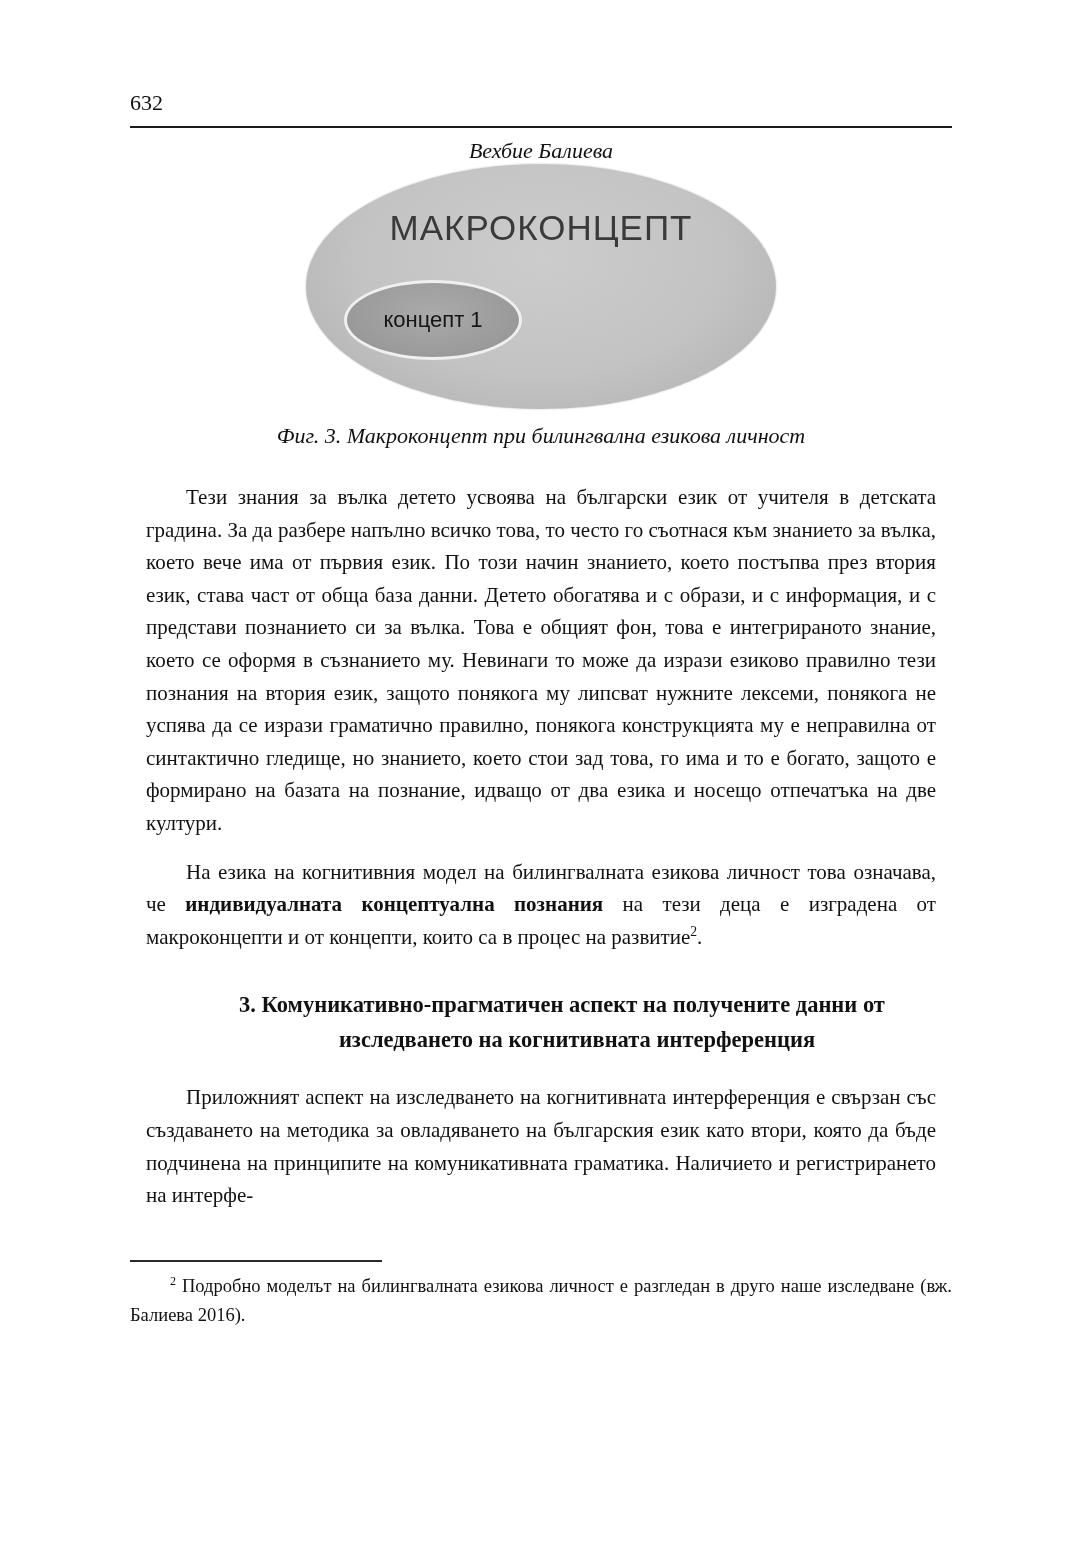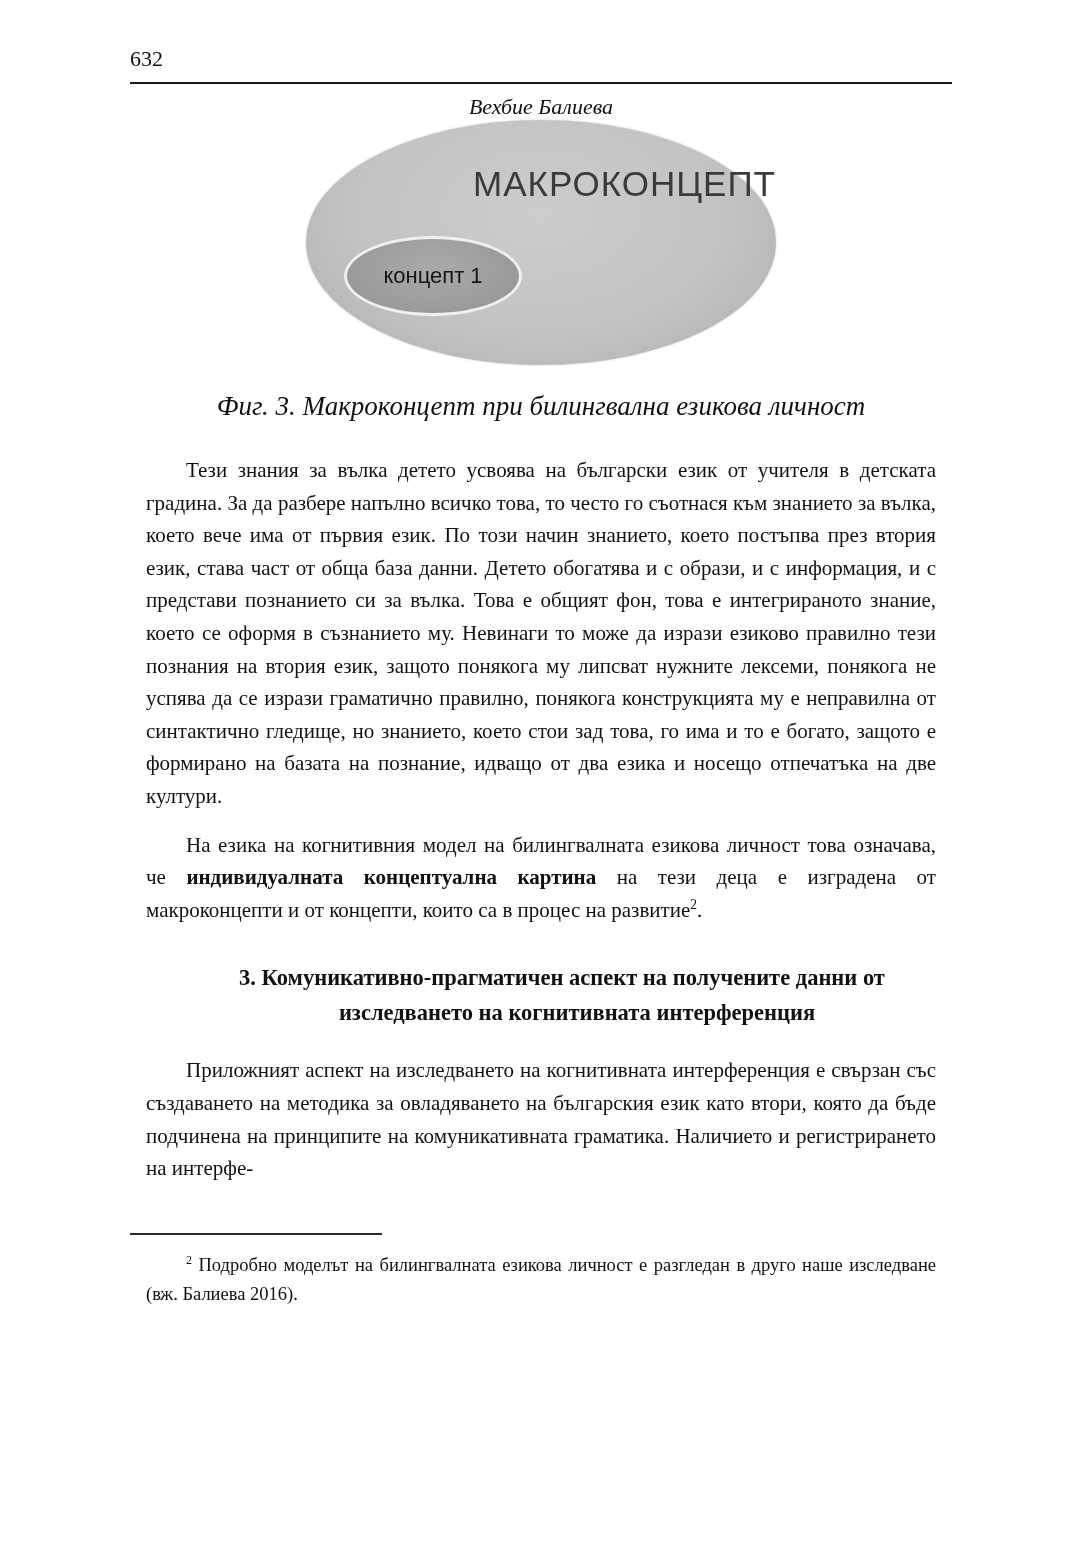--- a/index.html
+++ b/index.html
@@ -10,21 +10,21 @@
   body {
     width: 1080px;
     height: 1550px;
     font-family: "Liberation Serif", serif;
     color: #111111;
     position: relative;
     overflow: hidden;
   }
   .page {
     box-sizing: border-box;
-    padding: 46px 128px 0 130px;
+    padding: 90px 128px 0 130px;
   }
 
   
   .running-header {
     position: relative;
     height: 30px;
     font-size: 22px;
   }
   .page-num {
     position: absolute;
@@ -58,21 +58,21 @@
     left: 0; top: 0; right: 0; bottom: 0;
     border-radius: 50%;
     background: radial-gradient(ellipse at 50% 38%, #cccccc 0%, #c3c3c3 55%, #b2b2b2 90%, #a9a9a9 100%);
     box-shadow: 0 0 2px rgba(0,0,0,0.25);
   }
   .macro-label {
     position: absolute;
     top: 44px;
     left: 0;
     width: 100%;
-    text-align: right;
+    text-align: center;
     font-family: "Liberation Sans", sans-serif;
     font-size: 35px;
     letter-spacing: 1px;
     color: #3a3a3a;
   }
   .concept {
     position: absolute;
     width: 178px;
     height: 80px;
     border-radius: 50%;
@@ -83,24 +83,24 @@
     justify-content: center;
     font-family: "Liberation Sans", sans-serif;
     font-size: 22px;
     color: #161616;
     box-sizing: border-box;
   }
   .concept-1 { left: 38px; top: 116px; }
   .concept-2 { right: 38px; top: 116px; }
 
   .fig-caption {
-    margin-top: 26px;
+    margin-top: 14px;
     text-align: center;
     font-style: italic;
-    font-size: 27px;
+    font-size: 22px;
   }
 
   
   .body-text {
     margin-top: 32px;
   }
   .para {
     font-size: 21px;
     line-height: 32.6px;
     text-align: justify;
@@ -132,21 +132,21 @@
     border: 0;
     border-top: 2px solid #2a2a2a;
     width: 252px;
     margin: 0 0 10px 0;
   }
   .footnote {
     font-size: 18.5px;
     line-height: 29px;
     text-align: justify;
     text-indent: 40px;
-    margin: 16px;
+    margin: 0;
   }
 </style>
 </head>
 <body>
 
 <div class="page">
 
   <div class="running-header">
     <span class="page-num">632</span>
     <span class="head-title">Вехбие Балиева</span>
@@ -158,21 +158,21 @@
     <div class="macro-label">МАКРОКОНЦЕПТ</div>
     <div class="concept concept-1">
       <span>концепт 1</span>
     </div>
   </div>
 
   <div class="fig-caption">Фиг. 3. Макроконцепт при билингвална езикова личност</div>
 
   <div class="body-text">
     <p class="para">Тези знания за вълка детето усвоява на български език от учителя в детската градина. За да разбере напълно всичко това, то често го съотнася към знанието за вълка, което вече има от първия език. По този начин знанието, което постъпва през втория език, става част от обща база данни. Детето обогатява и с образи, и с информация, и с представи познанието си за вълка. Това е общият фон, това е интегрираното знание, което се оформя в съзнанието му. Невинаги то може да изрази езиково правилно тези познания на втория език, защото понякога му липсват нужните лексеми, понякога не успява да се изрази граматично правилно, понякога конструкцията му е неправилна от синтактично гледище, но знанието, което стои зад това, го има и то е богато, защото е формирано на базата на познание, идващо от два езика и носещо отпечатъка на две култури.</p>
-    <p class="para"><span>На езика на когнитивния модел на билингвалната езикова личност това означава, че </span><strong>индивидуалната концептуална картина</strong><span> на тези деца е изградена от макроконцепти и от концепти, които са в процес на развитие</span><sup class="fn-ref">2</sup><span>.</span></p>
+    <p class="para"><span>На езика на когнитивния модел на билингвалната езикова личност това означава, че </span><strong>индивидуалната концептуална познания</strong><span> на тези деца е изградена от макроконцепти и от концепти, които са в процес на развитие</span><sup class="fn-ref">2</sup><span>.</span></p>
 
     <div class="section-heading">3. Комуникативно-прагматичен аспект на получените данни от изследването на когнитивната интерференция</div>
 
     <p class="para">Приложният аспект на изследването на когнитивната интерференция е свързан със създаването на методика за овладяването на българския език като втори, която да бъде подчинена на принципите на комуникативната граматика. Наличието и регистрирането на интерфе-</p>
   </div>
 
   <div class="footnote-area">
     <hr class="fn-rule">
     <p class="footnote"><sup class="fn-ref">2</sup><span> Подробно моделът на билингвалната езикова личност е разгледан в друго наше изследване (вж. Балиева 2016).</span></p>
   </div>

